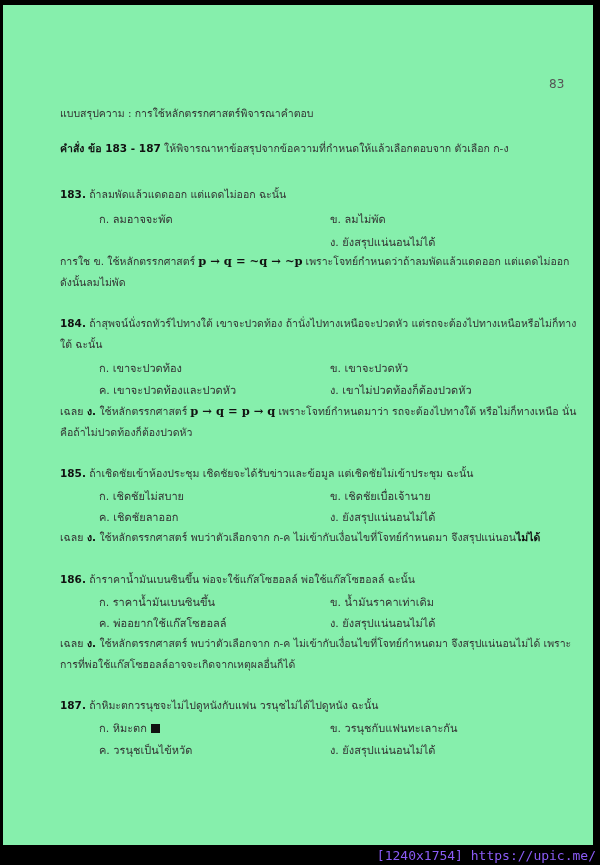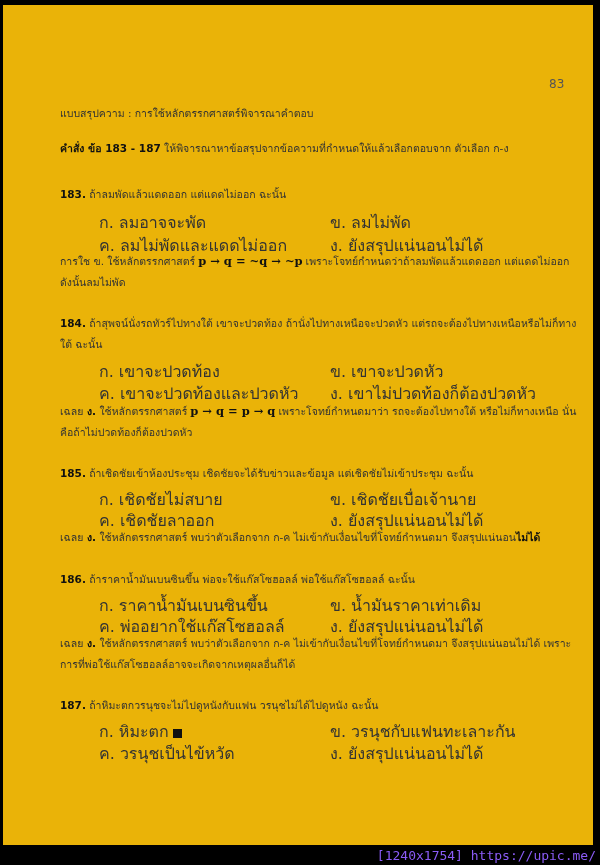--- a/index.html
+++ b/index.html
@@ -1,34 +1,34 @@
 <!DOCTYPE html>
 <html><head>
 <meta charset="utf-8">
 <style>
   html, body { margin:0; padding:0; }
   body {
     width:600px; height:865px; background:#000; position:relative; overflow:hidden;
     font-family:"DejaVu Sans", sans-serif; color:#333;
   }
   .page {
-    position:absolute; left:3px; top:5px; width:590px; height:840px; background:#eab308;
+    position:absolute; left:3px; top:5px; width:590px; height:840px; background:#86efac;
   }
   .page-number {
     position:absolute; left:546px; top:72px; font-size:12px; color:#555;
   }
   .line { position:absolute; font-size:10.5px; white-space:nowrap; color:#333; }
   .subtitle { left:57px; top:100px; }
   .instr { left:57px; top:135px; }
   .b { font-weight:bold; color:#111; }
   .math {
     font-family:"DejaVu Serif", serif; font-weight:bold;
     font-size:11.5px; color:#111; padding:0 3px;
   }
-  .opt { position:absolute; font-size:16px; white-space:nowrap; color:#333; }
+  .opt { position:absolute; font-size:11px; white-space:nowrap; color:#333; }
   .col1 { left:96px; }
   .col2 { left:327px; }
   .box { display:inline-block; width:9px; height:9px; background:#111; vertical-align:-1px; margin-left:4px; }
   .watermark {
     position:absolute; right:4px; bottom:2px; font-size:13px; color:#8b5cf6;
     font-family:"DejaVu Sans Mono", monospace; white-space:nowrap;
   }
 </style>
 </head>
 <body>
@@ -40,21 +40,20 @@
 
   <div class="line instr">
     <span class="b">คำสั่ง ข้อ 183 - 187</span><span> ให้พิจารณาหาข้อสรุปจากข้อความที่กำหนดให้แล้วเลือกตอบจาก ตัวเลือก ก-ง</span>
   </div>
 
   <div class="line" style="left:57px;top:181px">
     <span class="b">183.</span><span> ถ้าลมพัดแล้วแดดออก แต่แดดไม่ออก ฉะนั้น</span>
   </div>
   <div class="opt col1" style="top:205px">ก. ลมอาจจะพัด</div>
   <div class="opt col2" style="top:205px">ข. ลมไม่พัด</div>
-  <div class="opt col1" style="top:228px">ค. ลมไม่พัดและแดดไม่ออก</div>
   <div class="opt col2" style="top:228px">ง. ยังสรุปแน่นอนไม่ได้</div>
   <div class="line" style="left:57px;top:248px">
     <span>การใช ข. ใช้หลักตรรกศาสตร์</span><span class="math">p → q = ~q → ~p</span><span>เพราะโจทย์กำหนดว่าถ้าลมพัดแล้วแดดออก แต่แดดไม่ออก</span>
   </div>
   <div class="line" style="left:57px;top:269px">ดังนั้นลมไม่พัด</div>
 
   <div class="line" style="left:57px;top:310px">
     <span class="b">184.</span><span> ถ้าสุพจน์นั่งรถทัวร์ไปทางใต้ เขาจะปวดท้อง ถ้านั่งไปทางเหนือจะปวดหัว แต่รถจะต้องไปทางเหนือหรือไม่ก็ทาง</span>
   </div>
   <div class="line" style="left:57px;top:331px">ใต้ ฉะนั้น</div>

